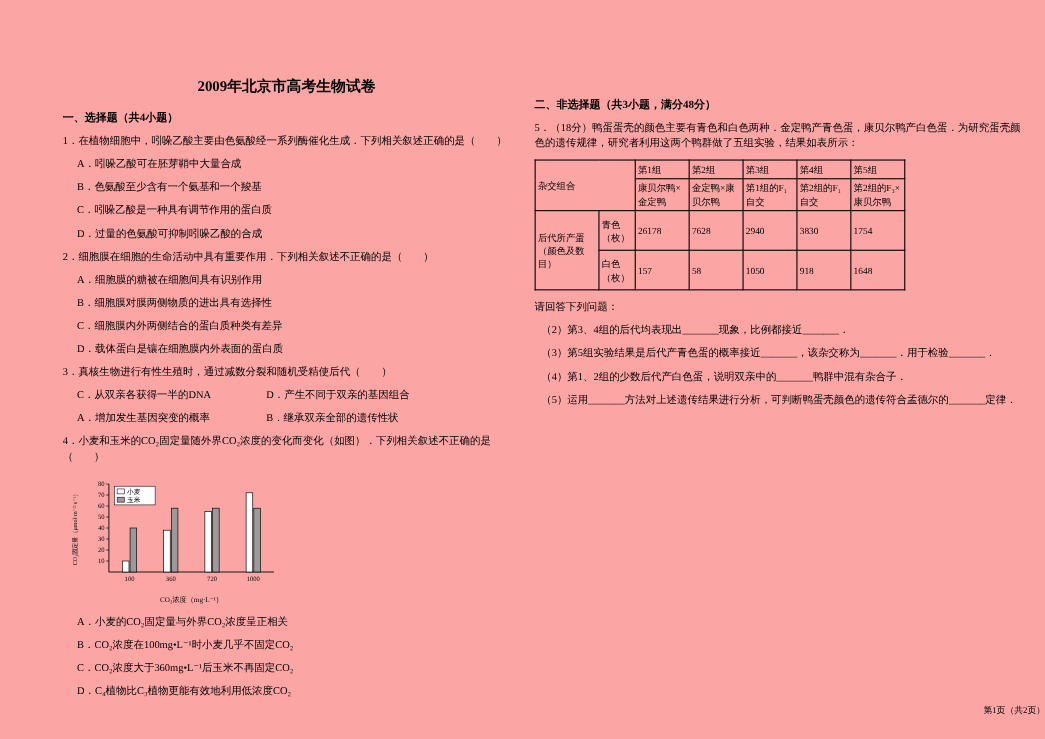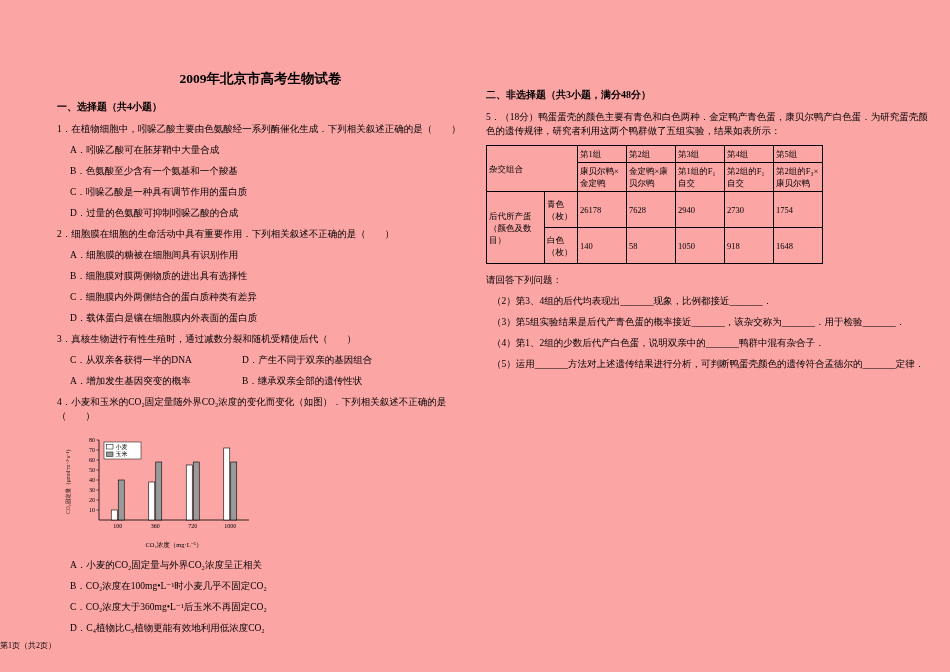--- a/index.html
+++ b/index.html
@@ -19,21 +19,21 @@
   .opt2  { display:flex; padding-left:13px; }
   .opt2 span:first-child { width:172px; }
   .chartwrap { margin:1px 0 4px 6px; }
   table.xtab { border-collapse:collapse; width:336px; margin:3px 0 9px 0; font-size:8.5px; table-layout:fixed; }
   .xtab th, .xtab td {
     border:1px solid #000; padding:2px 2px; text-align:left;
     font-weight:normal; vertical-align:middle; line-height:12px; word-break:break-all;
   }
   .xtab tr.datarow td { height:36px; }
   .sub { padding-left:6px; }
-  .footer { position:absolute; left:0; right:0; top:640px; text-align:left; font-size:8px; }
+  .footer { position:absolute; left:0; right:0; top:640px; text-align:right; font-size:8px; }
 </style>
 </head>
 <body>
 
 <div class="page">
 
   <div class="col-left">
     <div class="title">2009年北京市高考生物试卷</div>
     <div class="sec">一、选择题（共4小题）</div>
 
@@ -138,26 +138,26 @@
         <th>第1组的F₁自交</th>
         <th>第2组的F₁自交</th>
         <th>第2组的F₃×康贝尔鸭</th>
       </tr>
       <tr class="datarow">
         <td rowspan="2">后代所产蛋（颜色及数目）</td>
         <td>青色（枚）</td>
         <td>26178</td>
         <td>7628</td>
         <td>2940</td>
-        <td>2730</td>
+        <td>3830</td>
         <td>1754</td>
       </tr>
       <tr class="datarow">
         <td>白色（枚）</td>
-        <td>140</td>
+        <td>157</td>
         <td>58</td>
         <td>1050</td>
         <td>918</td>
         <td>1648</td>
       </tr>
     </tbody>
       </table>
 
     <div class="line">请回答下列问题：</div>
     <div class="line sub">（2）第3、4组的后代均表现出_______现象，比例都接近_______．</div>

